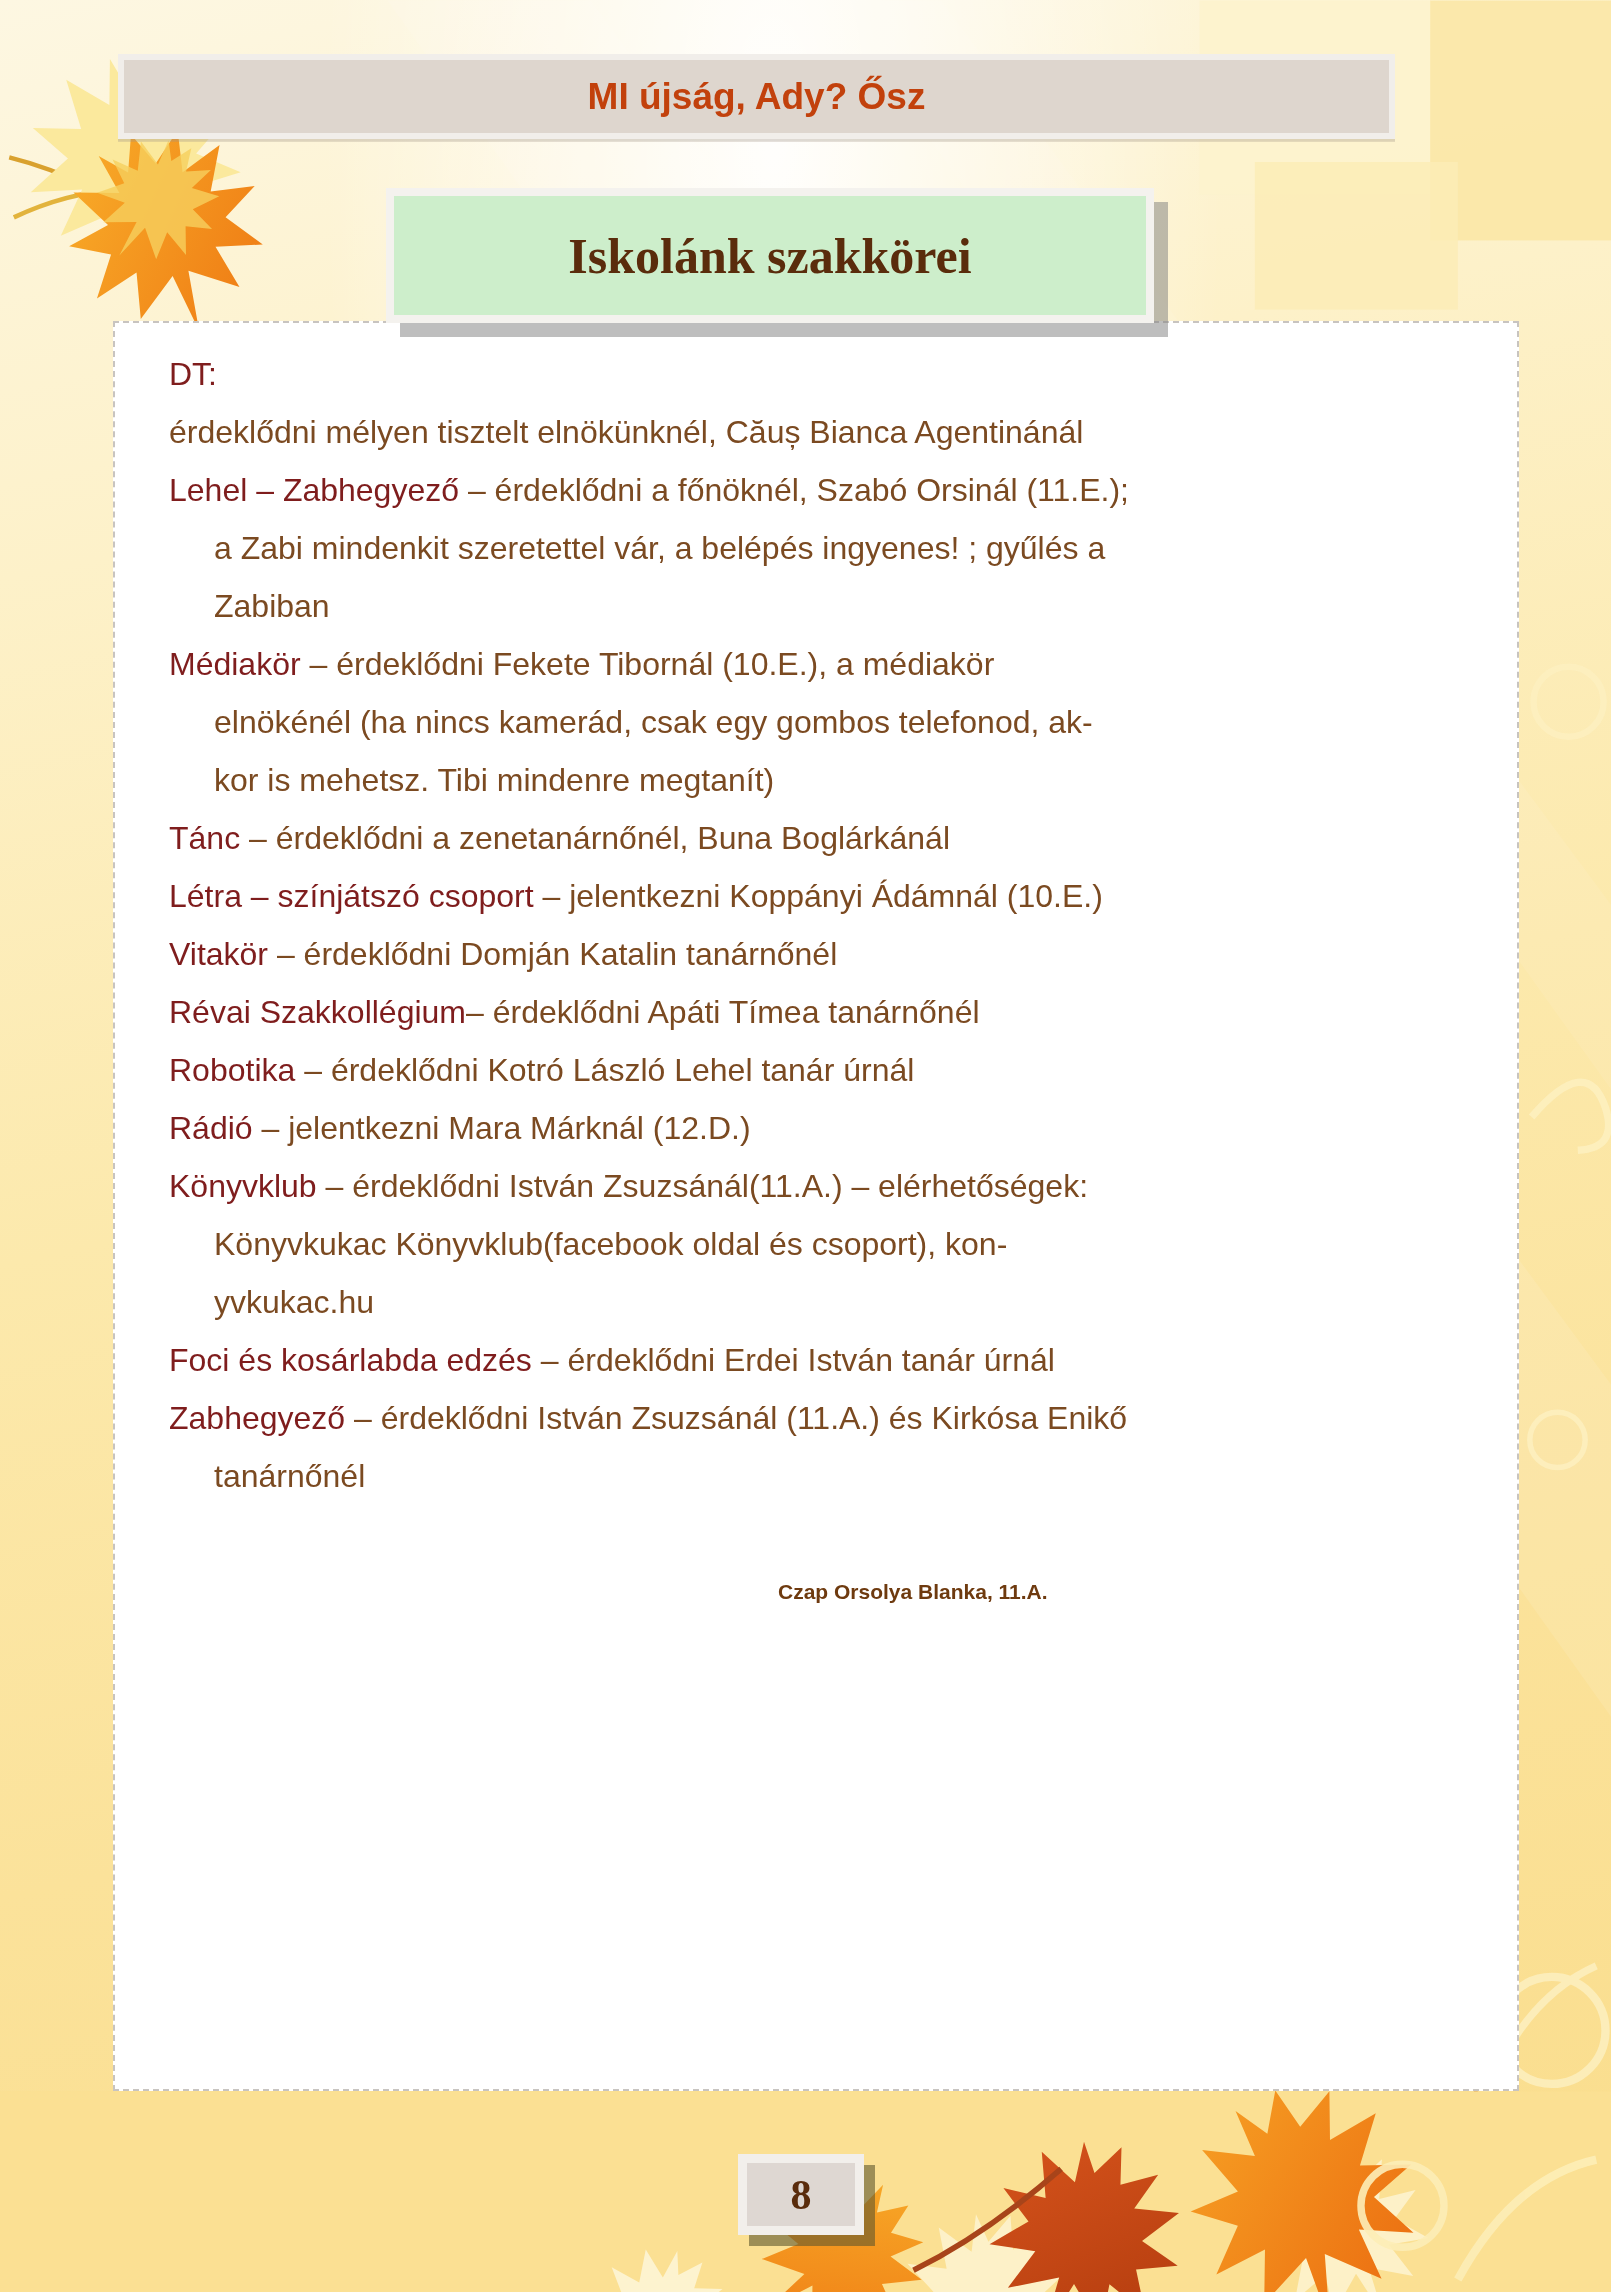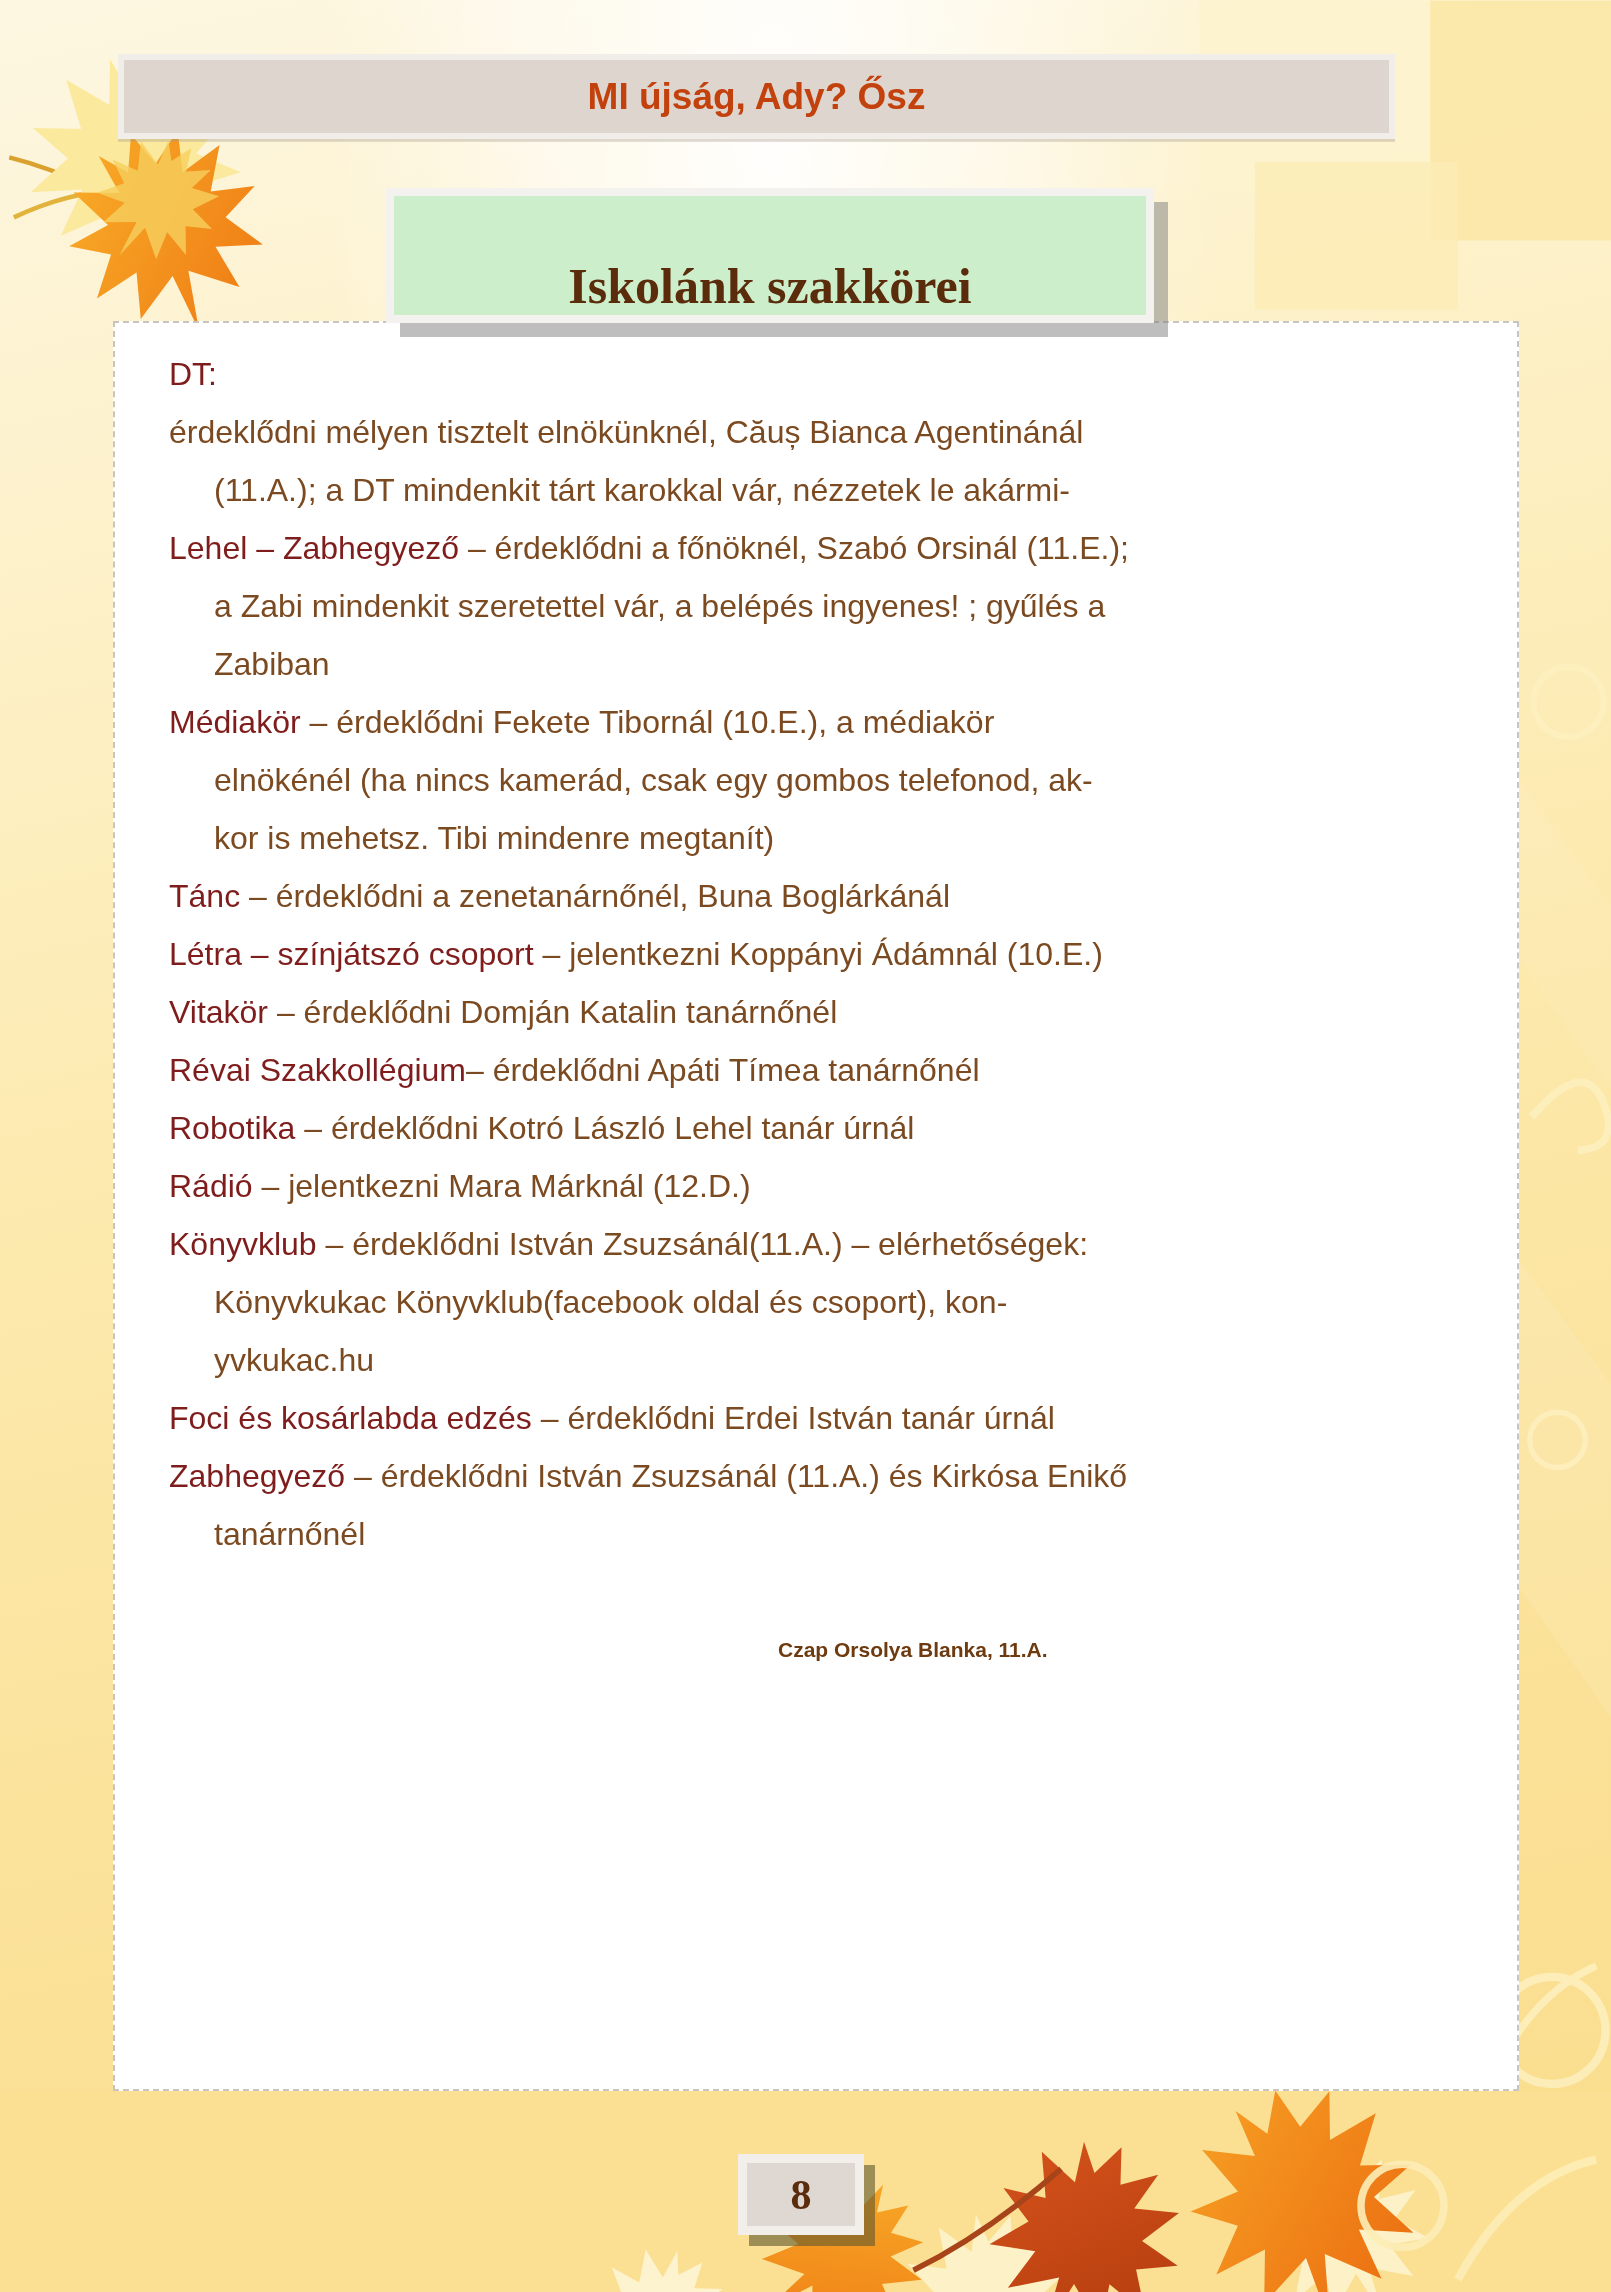--- a/index.html
+++ b/index.html
@@ -23,21 +23,21 @@
   }
   .header-title{
     font-weight:bold;font-size:37px;color:#c2410c;letter-spacing:0px;
   }
 
   
   .section-box{
     position:absolute;left:386px;top:188px;width:768px;height:135px;
     background:#cdeecb;border:8.3px solid #f4f2ee;box-sizing:border-box;
     box-shadow:14px 14px 0 rgba(125,125,125,.5);
-    display:flex;align-items:flex-end;justify-content:center;z-index:3;
+    display:flex;align-items:center;justify-content:center;z-index:3;
   }
   .section-title{
     font-family:"Liberation Serif", serif;font-weight:bold;
     font-size:50px;color:#5a2c0c;
   }
 
   
   .content-box{
     position:absolute;left:113px;top:321px;width:1406px;height:1770px;
     background:#ffffff;border:2.8px dashed #c8c4c0;box-sizing:border-box;
@@ -133,21 +133,20 @@
 
   <div class="section-box">
     <span class="section-title">Iskolánk szakkörei</span>
   </div>
 
   <div class="content-box">
     <div class="club-list">
 
     <div class="line"><span class="run bold">DT:</span></div>
         <div class="line"><span class="run">érdeklődni mélyen tisztelt elnökünknél, Căuș Bianca Agentinánál</span></div>
-        <div class="line indent"><span class="run">(11.A.); a DT mindenkit tárt karokkal vár, nézzetek le akármi-</span></div>
         <div class="line"><span class="run bold">Lehel – Zabhegyező </span><span class="run">– érdeklődni a főnöknél, Szabó Orsinál (11.E.);</span></div>
         <div class="line indent"><span class="run">a Zabi mindenkit szeretettel vár, a belépés ingyenes! ; gyűlés a</span></div>
         <div class="line indent"><span class="run">Zabiban</span></div>
         <div class="line"><span class="run bold">Médiakör </span><span class="run">– érdeklődni Fekete Tibornál (10.E.), a médiakör</span></div>
         <div class="line indent"><span class="run">elnökénél (ha nincs kamerád, csak egy gombos telefonod, ak-</span></div>
         <div class="line indent"><span class="run">kor is mehetsz. Tibi mindenre megtanít)</span></div>
         <div class="line"><span class="run bold">Tánc </span><span class="run">– érdeklődni a zenetanárnőnél, Buna Boglárkánál</span></div>
         <div class="line"><span class="run bold">Létra – színjátszó csoport </span><span class="run">– jelentkezni Koppányi Ádámnál (10.E.)</span></div>
         <div class="line"><span class="run bold">Vitakör </span><span class="run">– érdeklődni Domján Katalin tanárnőnél</span></div>
         <div class="line"><span class="run bold">Révai Szakkollégium</span><span class="run">– érdeklődni Apáti Tímea tanárnőnél</span></div>

